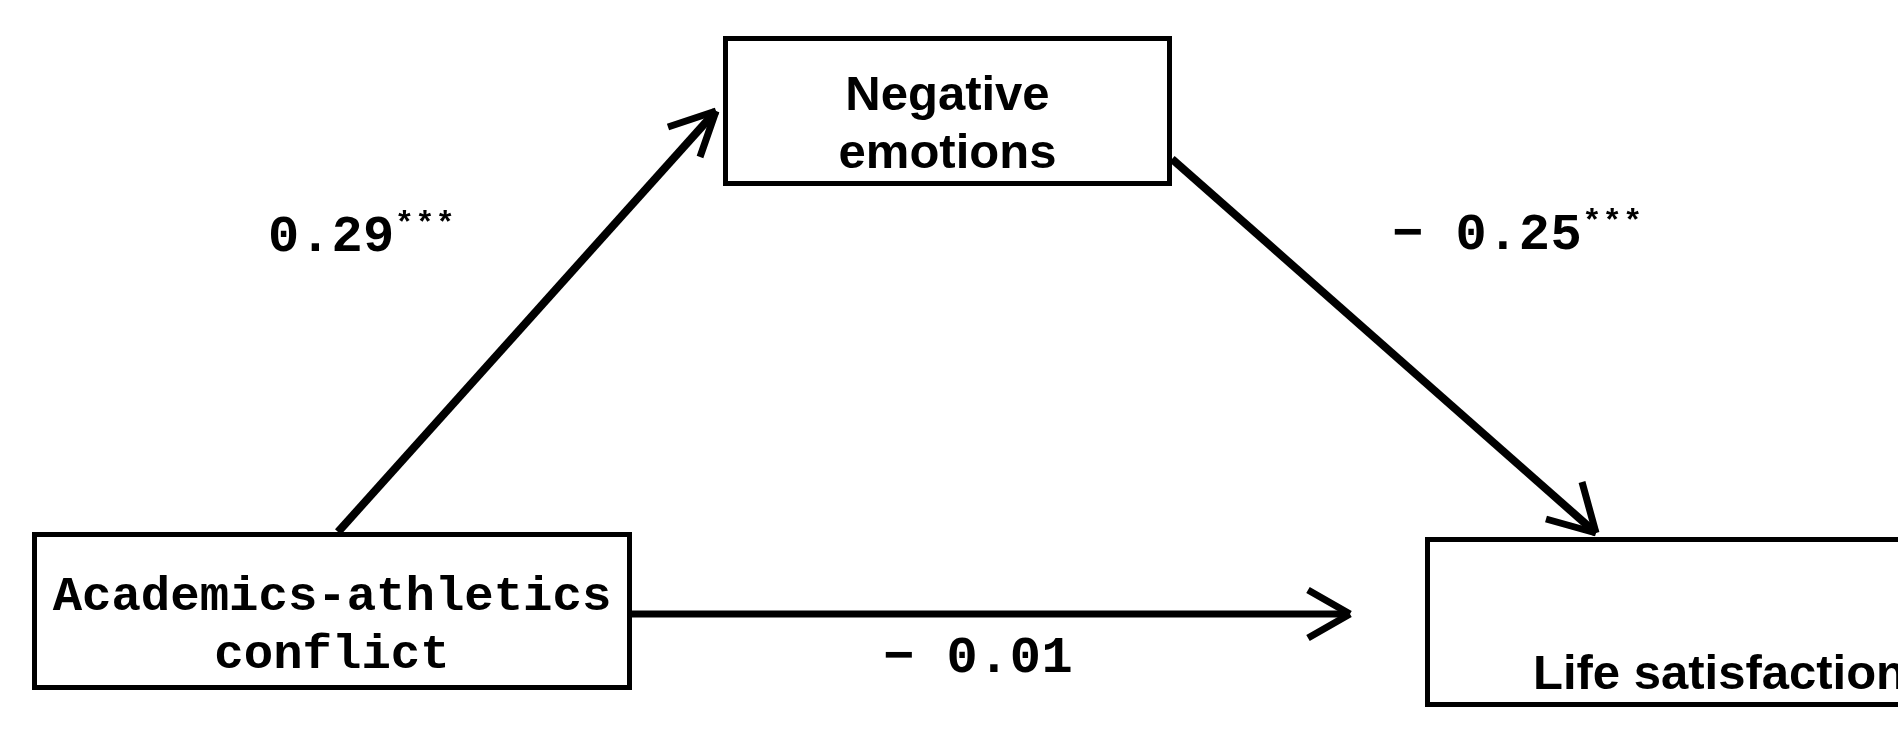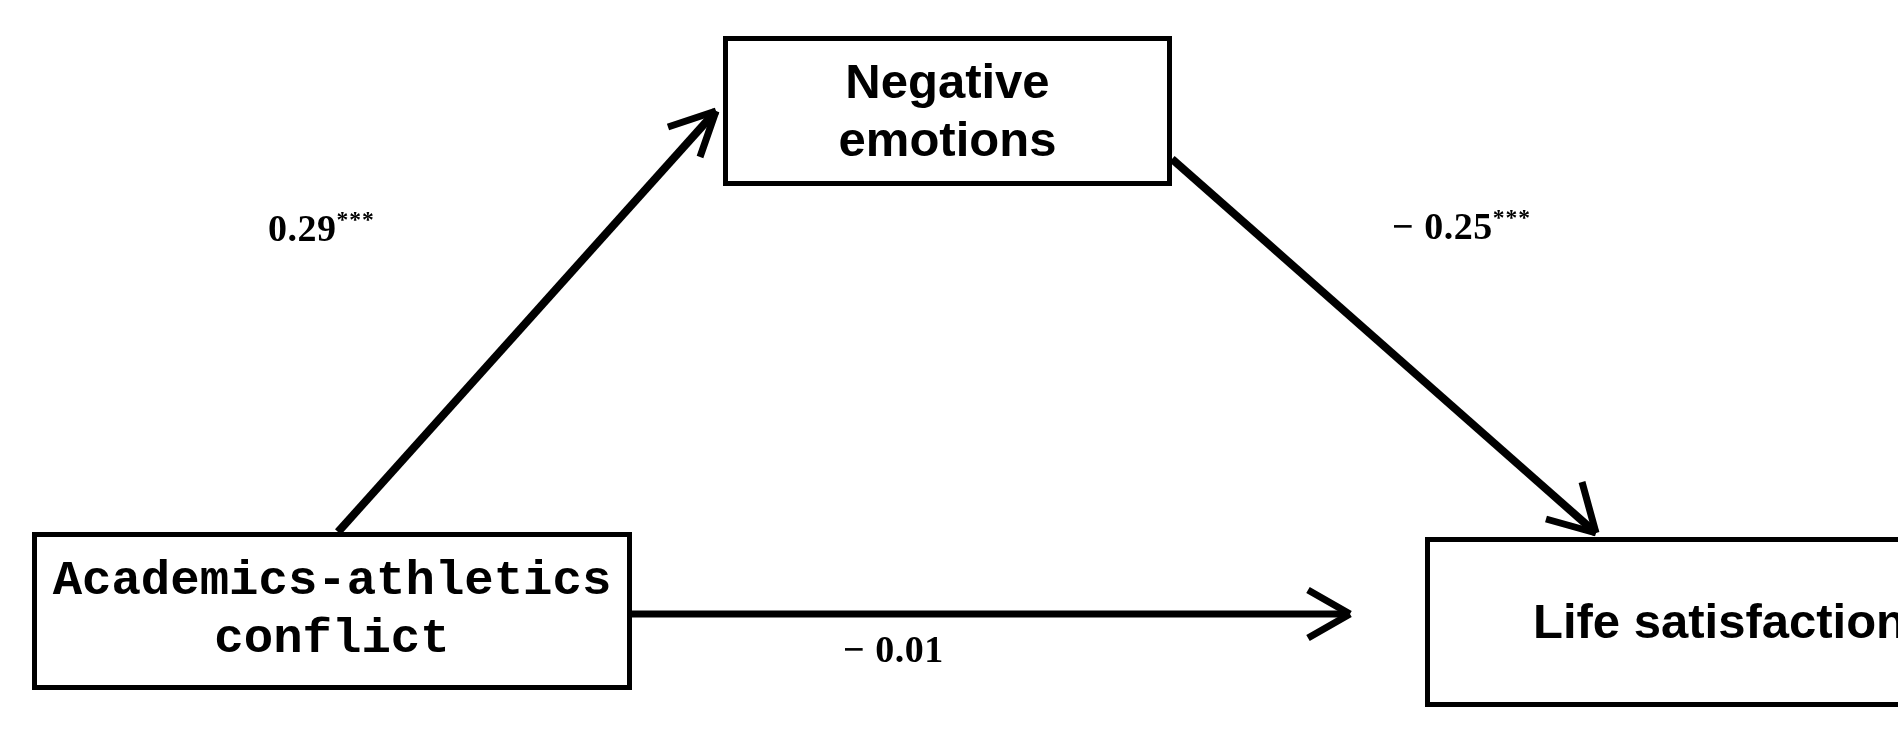--- a/index.html
+++ b/index.html
@@ -20,21 +20,21 @@
     top: 0;
     width: 1898px;
     height: 739px;
   }
   .node-box {
     position: absolute;
     box-sizing: border-box;
     background: #ffffff;
     border: 5px solid #000000;
     display: flex;
-    align-items: center;
+    align-items: flex-end;
     justify-content: center;
     text-align: center;
   }
   .node-label {
     font-family: "Liberation Sans", sans-serif;
     font-weight: bold;
     color: #000000;
     line-height: 1.18;
     white-space: pre-line;
   }
@@ -55,35 +55,35 @@
   #node-outcome {
     left: 1425px;
     top: 537px;
     width: 589px;
     height: 170px;
   }
   #node-outcome .node-label { font-size: 49px; }
 
   .path-label {
     position: absolute;
-    font-family: Liberation Serif, serif;
+    font-family: Liberation Mono, monospace;
     font-weight: bold;
     color: #000000;
     white-space: nowrap;
-    font-size: 38px;
+    font-size: 52px;
     letter-spacing: 0.5px;
   }
   .path-label sup {
     font-size: 0.62em;
     vertical-align: super;
     letter-spacing: 1px;
   }
   #label-a { left: 268px; top: 206px; }
   #label-b { left: 1392px; top: 204px; }
-  #label-c { left: 843px; top: 627px; }
+  #label-c { left: 883px; top: 627px; }
 </style>
 </head>
 <body>
 
 <div id="canvas">
 
   <svg id="diagram-svg" viewBox="0 0 1898 739" xmlns="http://www.w3.org/2000/svg">
 
     <g>
       <line x1="338" y1="532" x2="716" y2="111" stroke="#000000" stroke-width="8" stroke-linecap="butt"></line>

